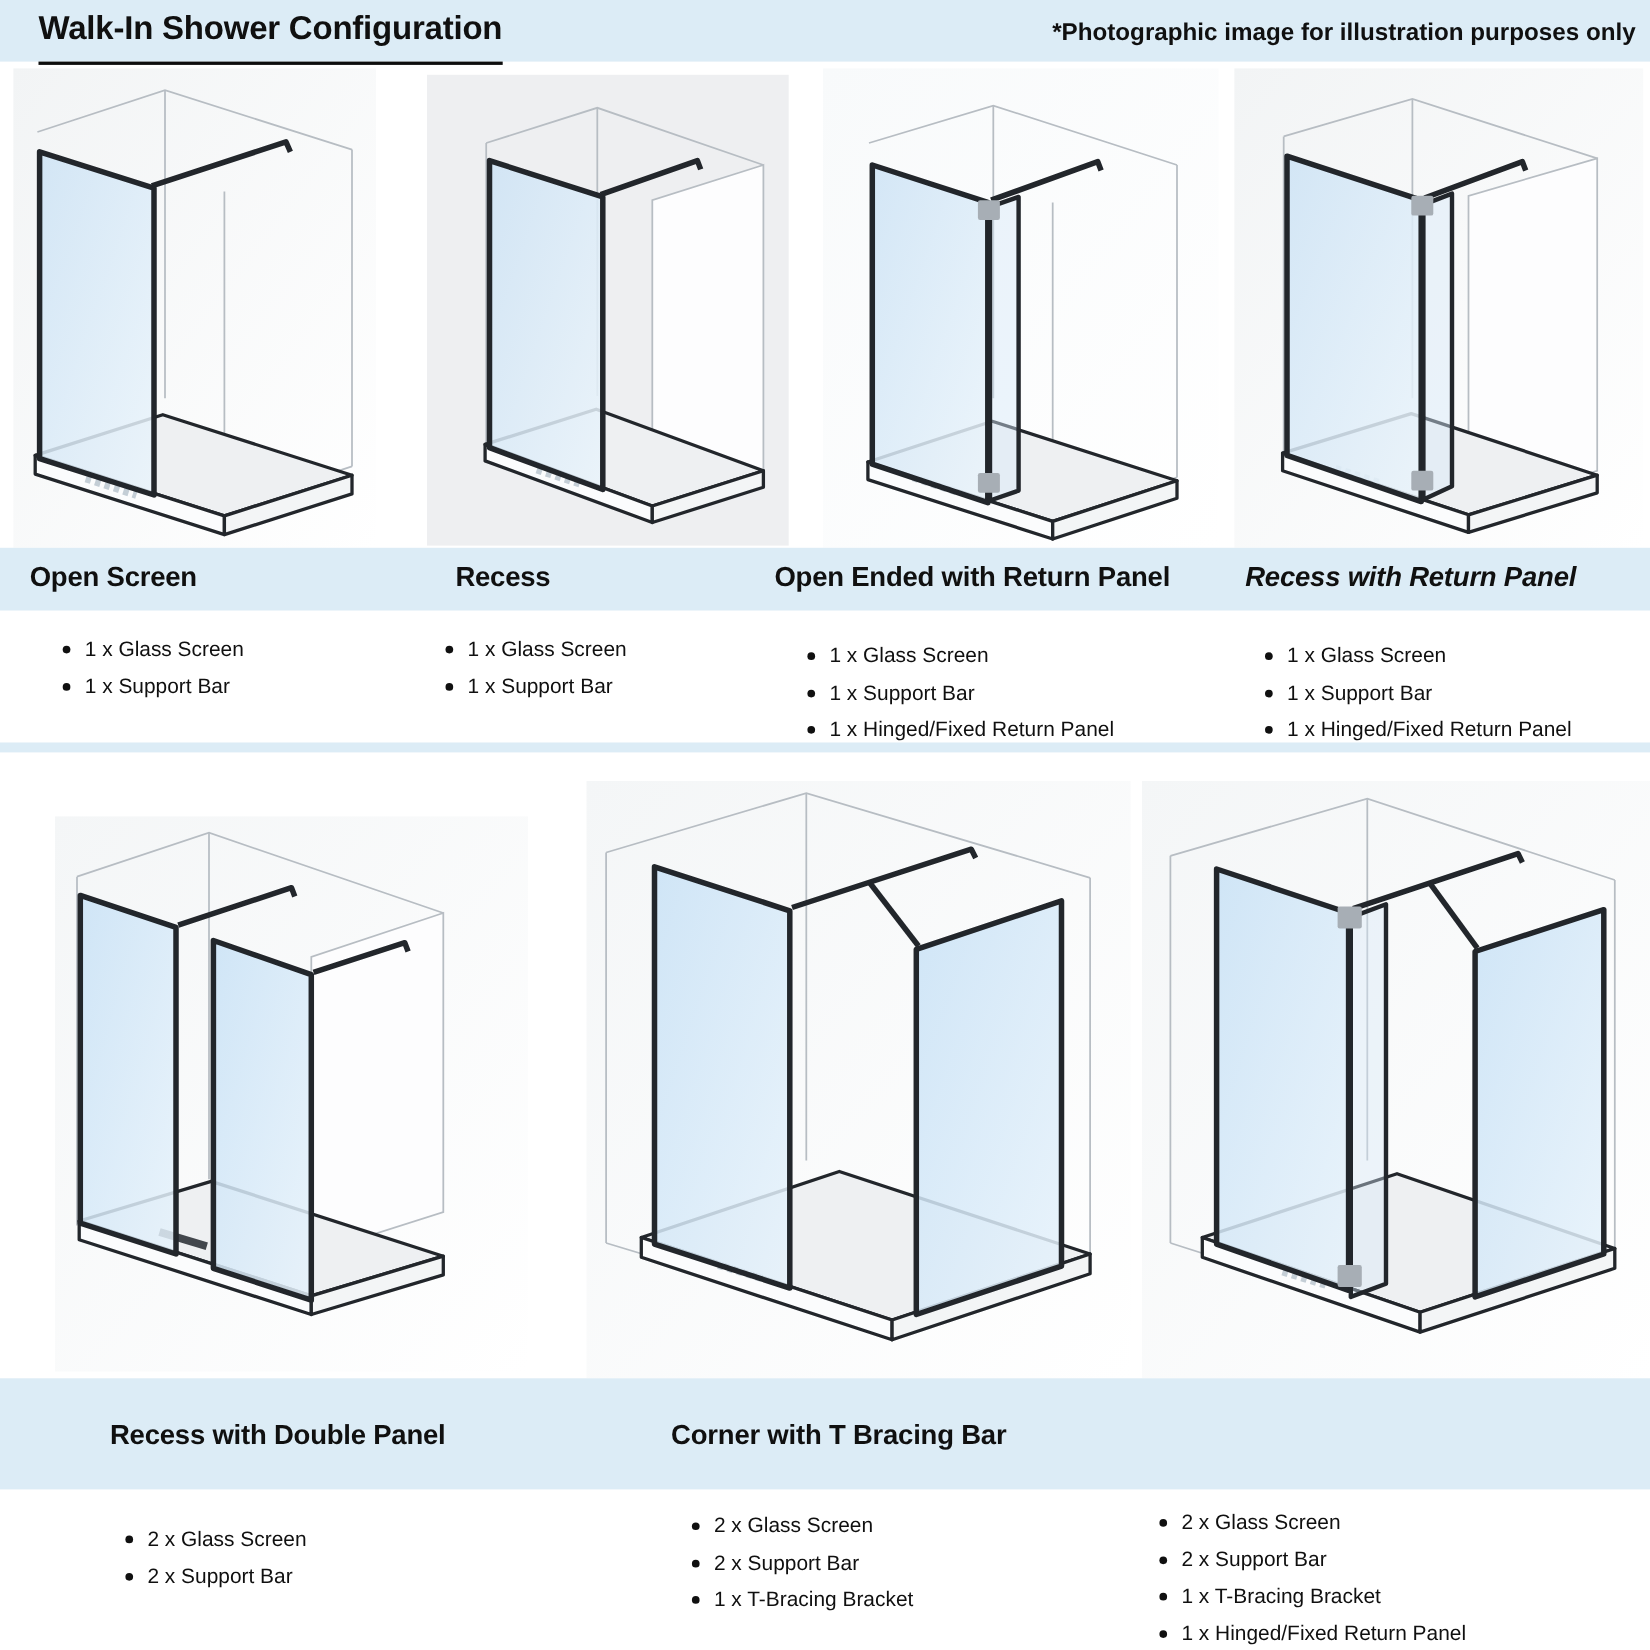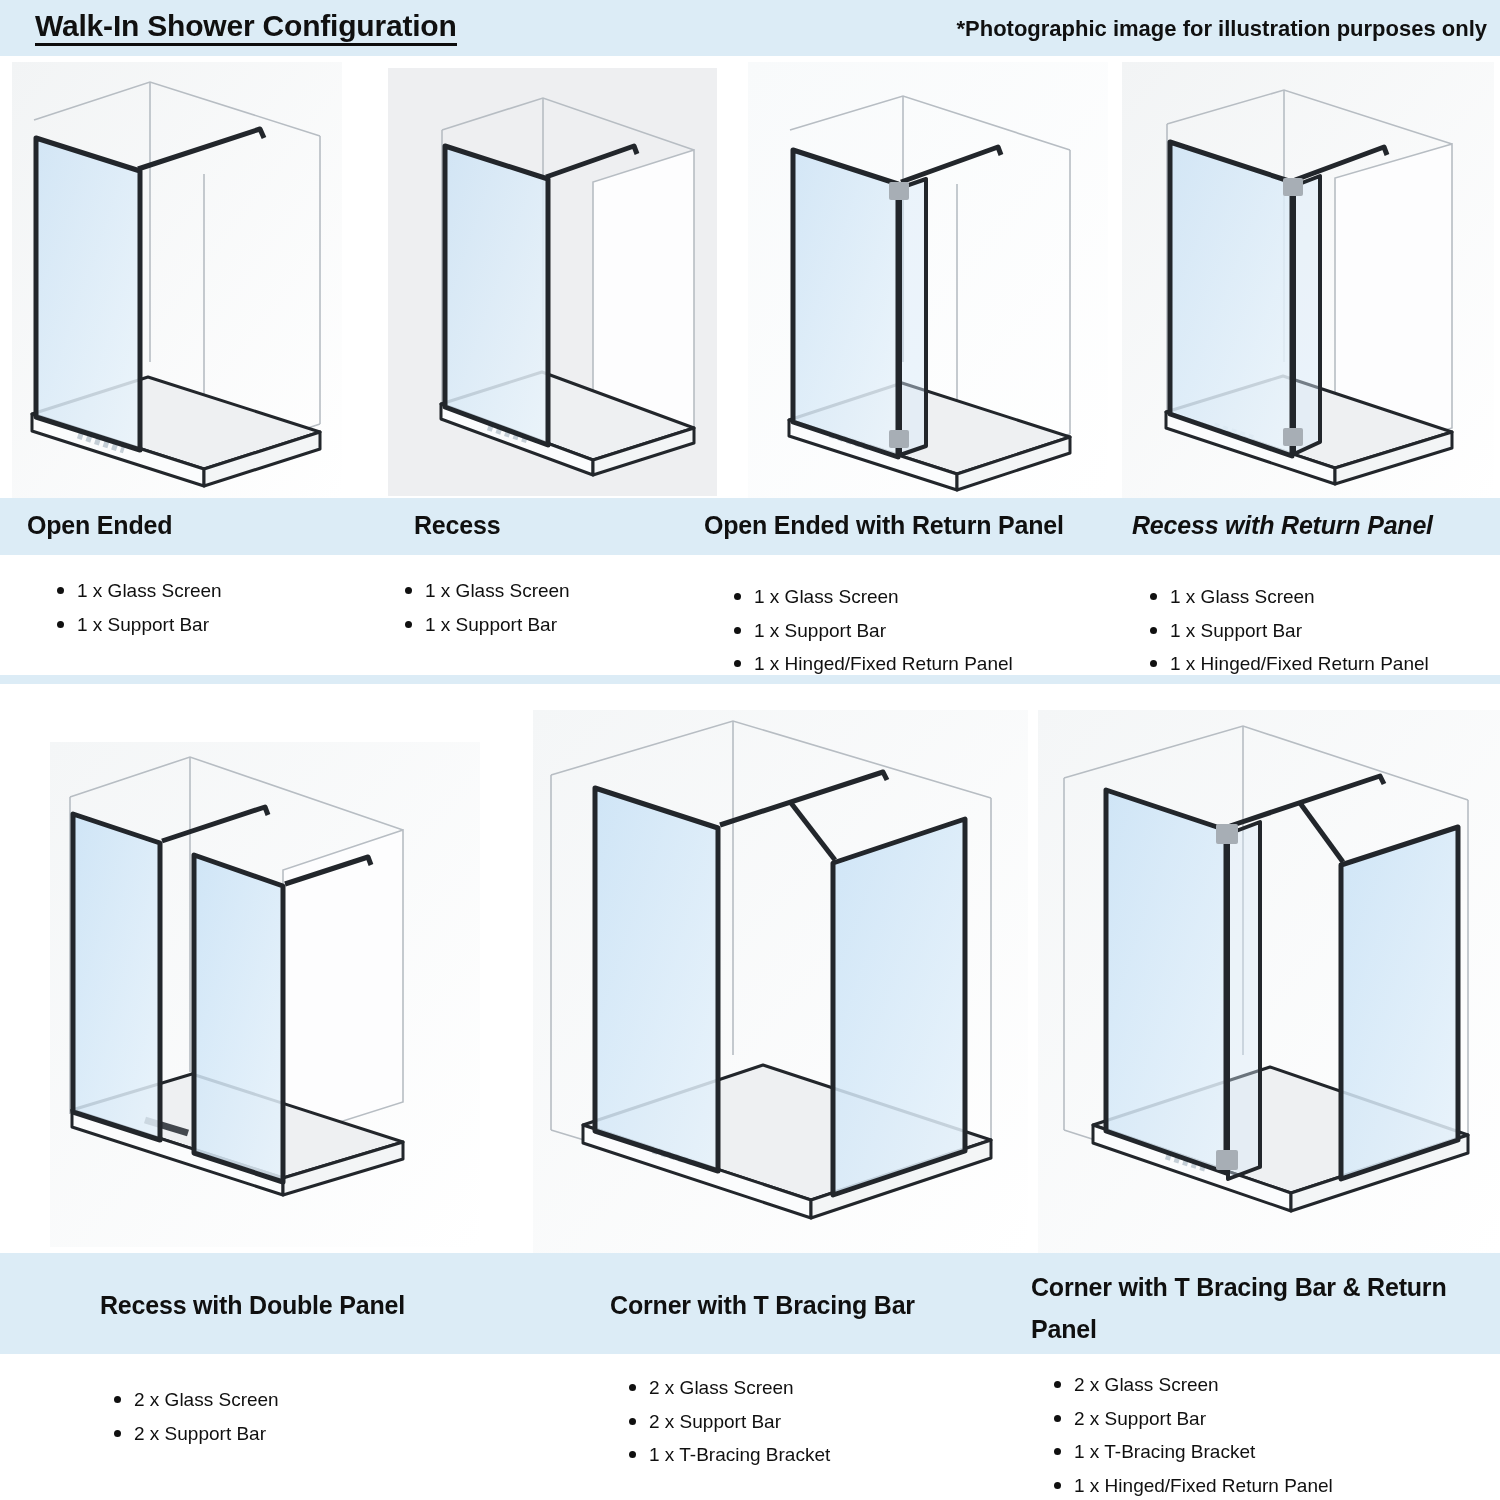--- a/index.html
+++ b/index.html
@@ -4,21 +4,21 @@
 <style>
   html,body{margin:0;padding:0;background:#fff;}
   body{font-family:"Liberation Sans",sans-serif;color:#101010;}
   .page{position:relative;width:1500px;height:1500px;background:#ffffff;overflow:hidden;}
   .band{position:absolute;left:0;width:1500px;background:#dcecf6;}
   .band-top{top:0;height:56px;}
   .band-mid{top:498px;height:57px;}
   .band-divider{top:675px;height:9px;}
   .band-bottom{top:1253px;height:101px;}
   .page-title{position:absolute;left:35px;top:9px;font-size:30px;font-weight:700;letter-spacing:-0.2px;
-              border-bottom:3.5px solid #0d0d0d;padding-bottom:0;}
+              border-bottom:3.5px solid #0d0d0d;padding-bottom:13px;}
   .disclaimer{position:absolute;right:13px;top:16px;font-size:22px;font-weight:700;}
   .cfg-title{position:absolute;font-size:25px;font-weight:700;letter-spacing:-0.2px;margin:0;}
   .t1{left:27px;top:511px;}  .t2{left:394px;top:511px;margin-left:20px;}  .t3{left:704px;top:511px;}  .t4{left:1132px;top:511px;font-style:italic;}
   .t5{left:55px;top:1291px;width:395px;text-align:center;}
   .t6{left:565px;top:1291px;width:395px;text-align:center;}
   .t7{left:1031px;top:1266px;width:458px;line-height:42px;}
   .items{position:absolute;margin:11px;padding:0;list-style:none;font-size:19px;}
   .items li{position:relative;padding-left:22px;line-height:33.5px;white-space:nowrap;}
   .items li::before{content:"";position:absolute;left:2px;top:13px;width:7px;height:7px;border-radius:50%;background:#101010;}
   .u1{left:44px;top:563px;}   .u2{left:392px;top:563px;}  .u3{left:721px;top:569px;}  .u4{left:1137px;top:569px;}
@@ -146,21 +146,21 @@
     </g>
     <line x1="92" y1="364" x2="132" y2="377" stroke="#c4ced6" stroke-width="7" stroke-dasharray="5 4"></line>
     <polygon points="48,80 170,120 170,394 48,352" fill="url(#d4g)" fill-opacity="0.85" stroke="#22262b" stroke-width="5" stroke-linejoin="round"></polygon>
     <polygon points="172,124 198,114 198,380 172,392" fill="#d6e9f8" fill-opacity="0.45" stroke="#22262b" stroke-width="4" stroke-linejoin="round"></polygon>
     <path d="M173,118 L262,85 L265,93" fill="none" stroke="#22262b" stroke-width="5" stroke-linejoin="round"></path>
     <rect x="161" y="116" width="20" height="18" rx="2" fill="#a7aeb5"></rect>
     <rect x="161" y="366" width="20" height="18" rx="2" fill="#a7aeb5"></rect>
   </svg>
 
   <div class="band band-mid"></div>
-  <h3 class="cfg-title t1">Open Ended</h3>
+  <h3 class="cfg-title t1">Open Screen</h3>
   <h3 class="cfg-title t2">Recess</h3>
   <h3 class="cfg-title t3">Open Ended with Return Panel</h3>
   <h3 class="cfg-title t4">Recess with Return Panel</h3>
 
   <ul class="items u1">
     <li>1 x Glass Screen</li>
     <li>1 x Support Bar</li>
   </ul>
   <ul class="items u2">
     <li>1 x Glass Screen</li>
@@ -274,21 +274,20 @@
       <path d="M192,116 L342,66 L346,74"></path>
       <path d="M262,93 L305,152"></path>
     </g>
     <rect x="178" y="114" width="22" height="20" rx="2" fill="#a7aeb5"></rect>
     <rect x="178" y="440" width="22" height="20" rx="2" fill="#a7aeb5"></rect>
   </svg>
 
   <div class="band band-bottom"></div>
   <h3 class="cfg-title t6">Corner with T Bracing Bar</h3>
   <h3 class="cfg-title t5">Recess with Double Panel</h3>
-  <h3 class="cfg-title t7">Corner with T Bracing Bar &amp; Return Panel</h3>
 
   <ul class="items u5">
     <li>2 x Glass Screen</li>
     <li>2 x Support Bar</li>
   </ul>
   <ul class="items u6">
     <li>2 x Glass Screen</li>
     <li>2 x Support Bar</li>
     <li>1 x T-Bracing Bracket</li>
   </ul>

